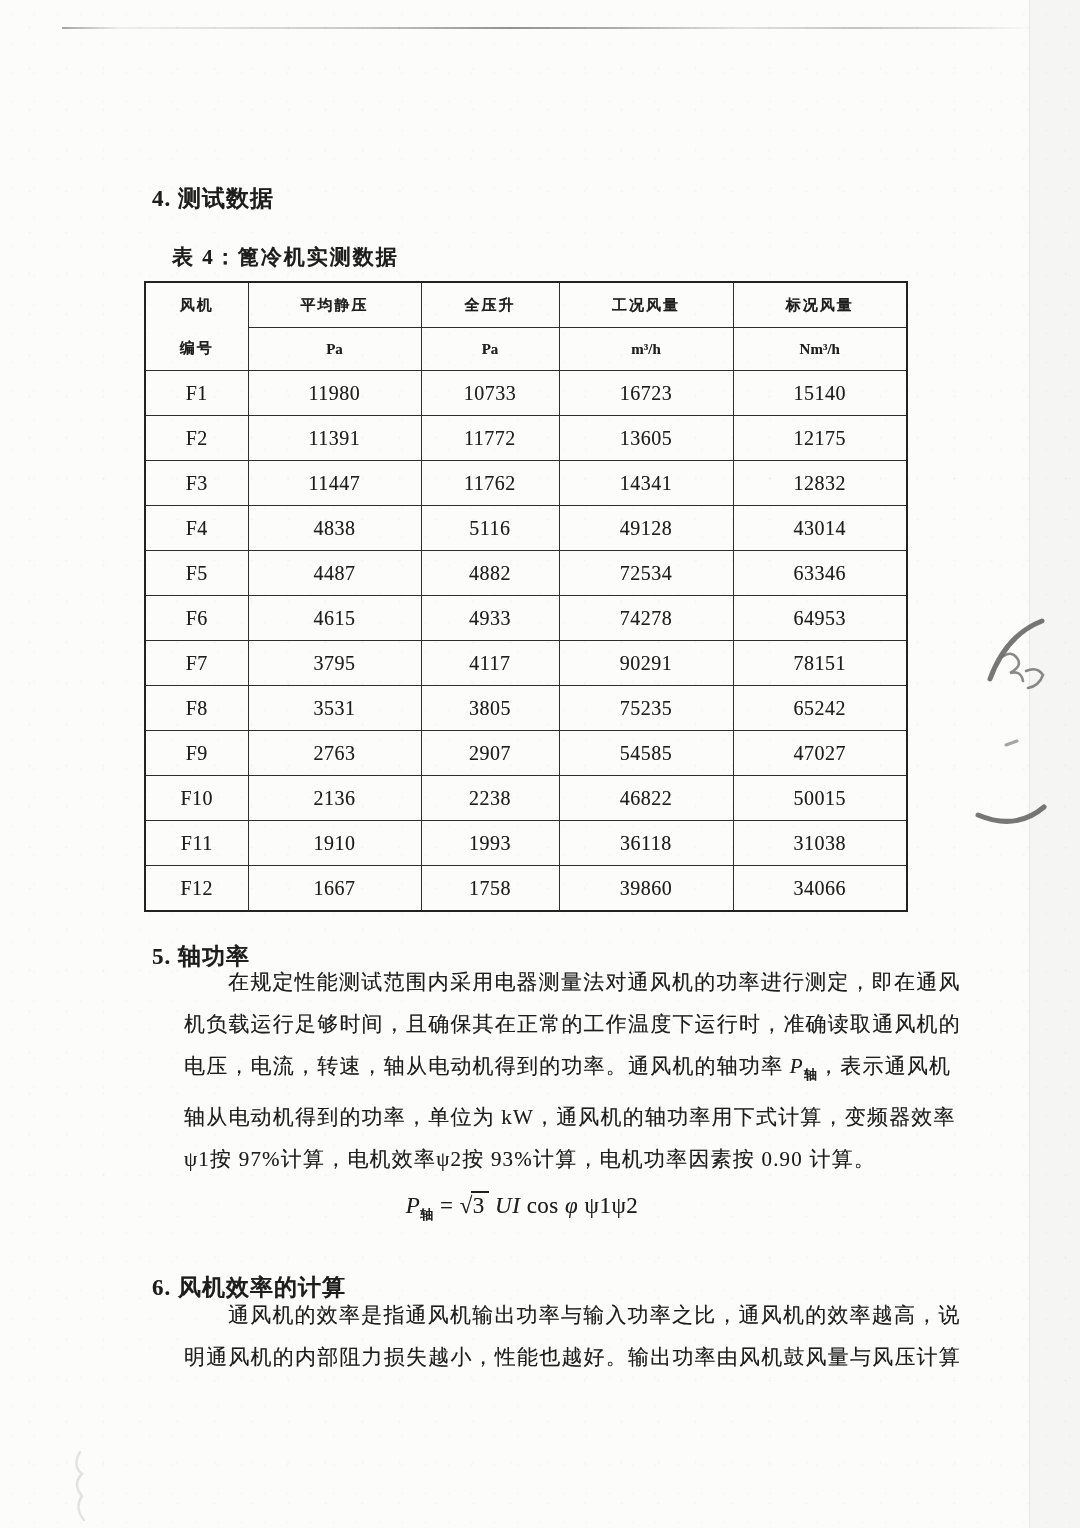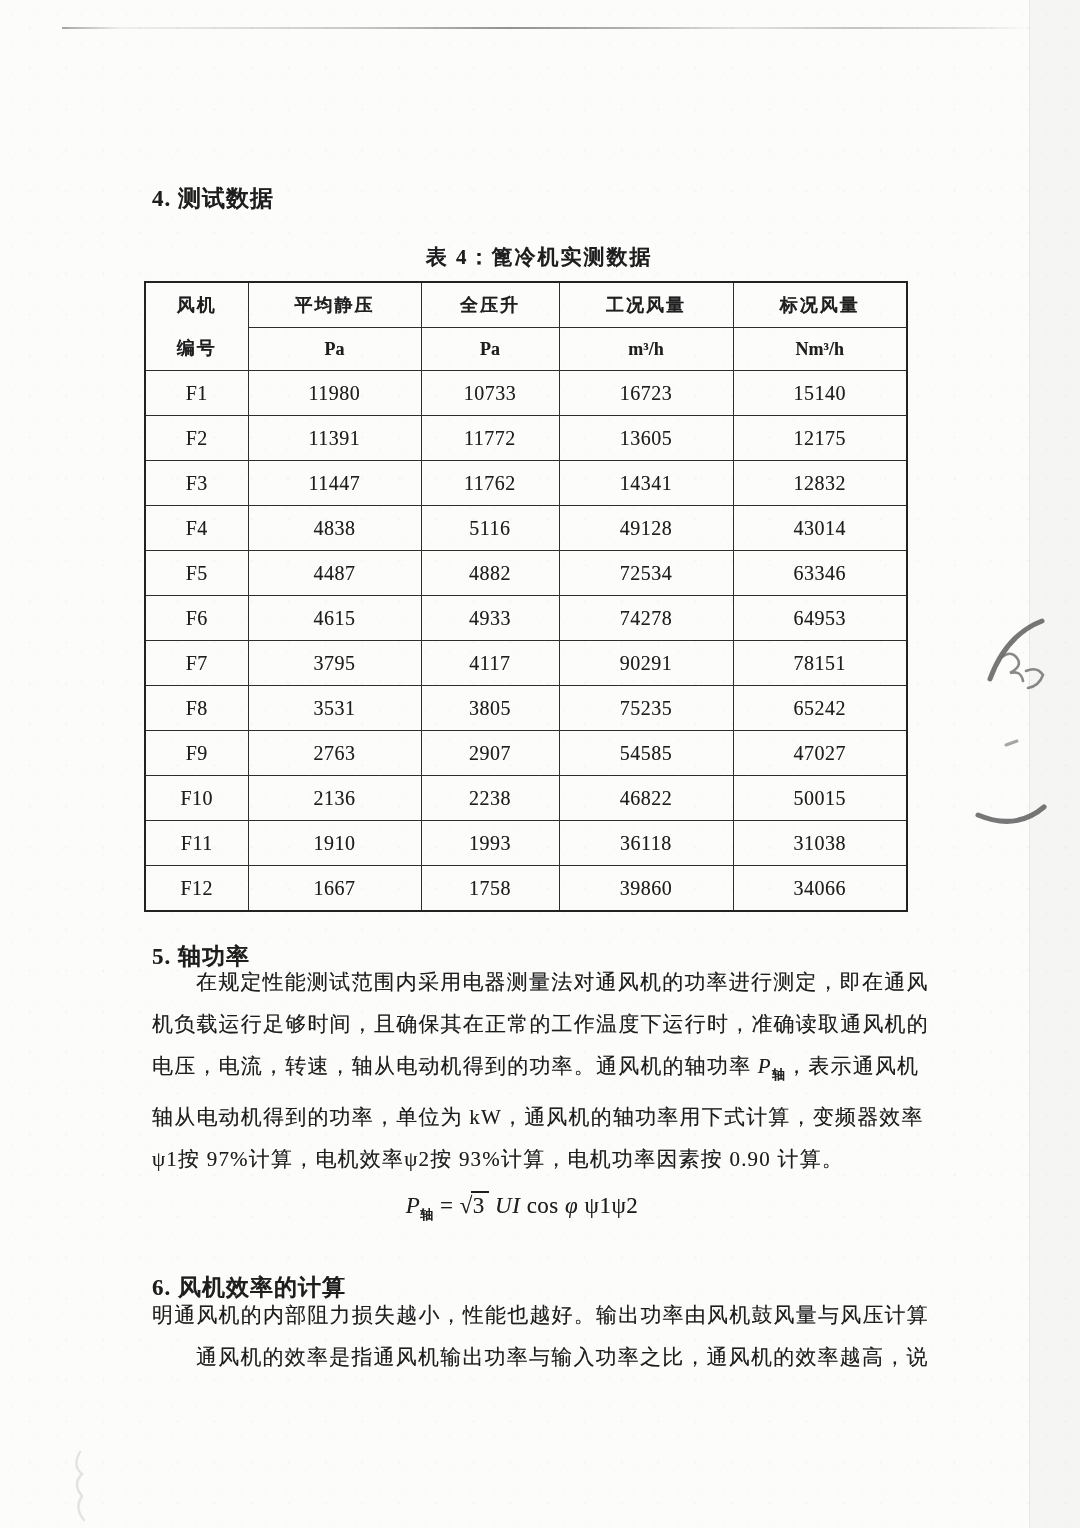--- a/index.html
+++ b/index.html
@@ -33,42 +33,42 @@
   .stamp{ position:absolute;left:940px;top:595px;width:140px;height:260px; }
   .bottom-smudge{ position:absolute;left:66px;top:1448px;width:50px;height:78px;opacity:.18; }
 
   
   .h-sec{
     position:absolute;left:152px;
     font-weight:bold;font-size:23px;letter-spacing:1px;
   }
   .caption{
     position:absolute;left:144px;top:243px;width:762px;
-    text-align:center;padding-left:28px;box-sizing:border-box;
+    text-align:left;padding-left:28px;box-sizing:border-box;
     font-weight:bold;font-size:21px;letter-spacing:2px;
   }
   .para{
     position:absolute;left:152px;width:780px;
     font-size:21px;letter-spacing:1.2px;line-height:42px;
   }
-  .para .line{ white-space:nowrap; }
+  .para .line{ white-space:nowrap;margin-left:32px; }
   .para .indent{ padding-left:44px; }
 
   
   .fan-table{
     position:absolute;left:144px;top:281px;width:762px;
     border-collapse:collapse;table-layout:fixed;
     border:2.5px solid #222;
   }
   .fan-table th,.fan-table td{
     border:1.6px solid #2e2e2e;
     text-align:center;vertical-align:middle;
     padding:0;
   }
-  .fan-table th{ font-size:18px;font-weight:bold;letter-spacing:2px; }
+  .fan-table th{ font-size:15px;font-weight:bold;letter-spacing:2px; }
   .fan-table .hdr-row1 th{ height:44px; }
   .fan-table .hdr-row2 th{ height:42px;letter-spacing:0; }
   .fan-table td{ height:44px;font-size:20px;letter-spacing:.5px; }
   .fanhdr{ display:flex;flex-direction:column;justify-content:space-around;height:86px; }
   .col-id{width:103px}.col-sp{width:173px}.col-tp{width:138px}.col-wf{width:174px}.col-nf{width:174px}
 
   
   .formula{
     position:absolute;left:152px;top:1193px;width:740px;
     text-align:center;font-size:23px;letter-spacing:.5px;
@@ -213,22 +213,22 @@
     <div class="line">轴从电动机得到的功率，单位为 kW，通风机的轴功率用下式计算，变频器效率</div>
     <div class="line">ψ1按 97%计算，电机效率ψ2按 93%计算，电机功率因素按 0.90 计算。</div>
   </div>
 
   <div class="formula txtsoft">
     <span class="f-it">P</span><span class="f-sub">轴</span><span> = </span><span>√</span><span class="radicand">3</span><span class="f-it"> UI </span><span>cos </span><span class="f-it">φ</span><span> ψ1ψ2</span>
   </div>
 
   <div class="h-sec txtsoft" style="top:1272px">6. 风机效率的计算</div>
   <div class="para txtsoft" style="top:1294px">
+    <div class="line indent">通风机的效率是指通风机输出功率与输入功率之比，通风机的效率越高，说</div>
     <div class="line">明通风机的内部阻力损失越小，性能也越好。输出功率由风机鼓风量与风压计算</div>
-    <div class="line indent">通风机的效率是指通风机输出功率与输入功率之比，通风机的效率越高，说</div>
   </div>
 
   <svg class="stamp" viewBox="0 0 140 260">
     <path d="M 102,26 Q 66,40 50,84" fill="none" stroke="#3f3f3f" stroke-width="5" stroke-linecap="round" opacity="0.7"></path>
     <path d="M 62,62 q 9,-7 15,1 t -7,15 q 11,-3 13,8" fill="none" stroke="#6b6b6b" stroke-width="2.6" stroke-linecap="round" opacity="0.8"></path>
     <path d="M 86,76 q 11,-5 17,4 q -4,11 -15,13" fill="none" stroke="#6b6b6b" stroke-width="2.6" stroke-linecap="round" opacity="0.8"></path>
     <path d="M 66,150 l 11,-4" fill="none" stroke="#6b6b6b" stroke-width="3" stroke-linecap="round" opacity="0.6"></path>
     <path d="M 38,220 Q 76,236 104,212" fill="none" stroke="#3f3f3f" stroke-width="5" stroke-linecap="round" opacity="0.7"></path>
   </svg>
 

